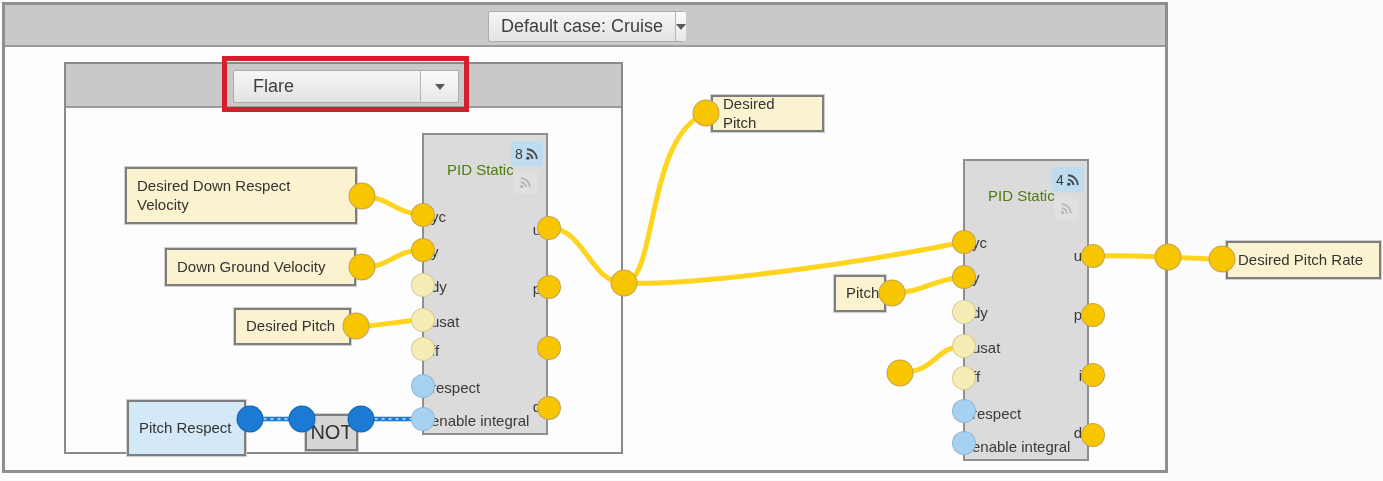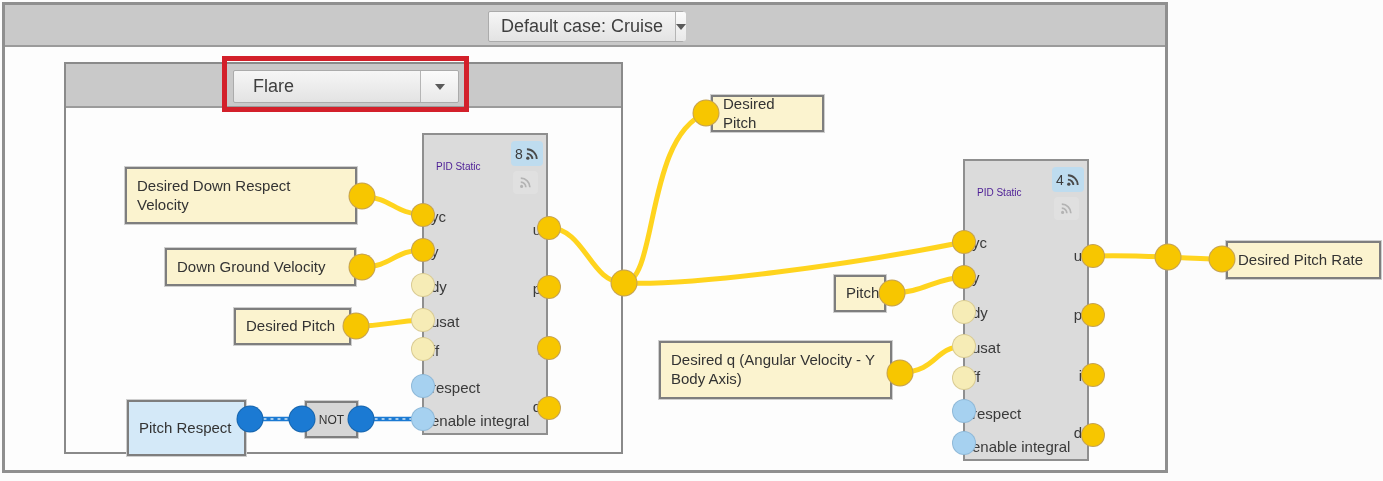--- a/index.html
+++ b/index.html
@@ -31,21 +31,21 @@
 
   .red-highlight { position:absolute; left:222px; top:56px; width:247px; height:56px;
                    border:5px solid #d3202a; z-index:12; pointer-events:none; }
 
   
   svg.wires { position:absolute; left:0; top:0; width:1383px; height:481px; z-index:3; }
 
   
   .pid-node { position:absolute; width:126px; height:302px; background:#dbdbdb;
               border:2px solid #8f8f8f; z-index:4; }
-  .pid-title { position:absolute; left:12px; top:26px; font-size:10px; color:#4c1d95; }
+  .pid-title { position:absolute; left:23px; top:26px; font-size:15px; color:#4d7c0f; }
   .badge { position:absolute; display:flex; align-items:center; justify-content:center;
            border-radius:4px; gap:2px; }
   .badge.blue { right:3px; top:6px; height:25px; min-width:32px; padding:0 4px;
                 background:#bedcef; color:#3c3c3c; font-size:14px; }
   .badge.blue svg { color:#4a4a4a; }
   .badge.gray { right:8px; top:36px; width:25px; height:23px; background:#e0e0e0; }
   .badge.gray svg { color:#b3b3b3; }
   .pin-label { position:absolute; font-size:15px; color:#3a3a3a; height:20px; line-height:20px; }
   .pin-label.in  { left:7px; }
   .pin-label.out { right:5px; }
@@ -60,21 +60,21 @@
   .port.b-strong { background:#1b7ad3; box-shadow:0 0 0 1px #1866ae; }
 
   
   .var-label { position:absolute; display:flex; align-items:center;
                background:#fbf3cf; border:2px solid #7e7e7e;
                box-shadow:0 0 0 1px #cfcfcf; padding:2px 10px;
                font-size:15px; line-height:1.25; color:#333; z-index:5; }
   .var-label.blue { background:#d4e9f8; }
   .gate { position:absolute; display:flex; align-items:center; justify-content:center;
           background:#d6d6d6; border:2px solid #7e7e7e; box-shadow:0 0 0 1px #cfcfcf;
-          font-size:12px; color:#333; z-index:5; }
+          font-size:20px; color:#333; z-index:5;margin-top:13px; }
 </style>
 </head>
 <body>
 
 <div class="stage">
 
   <div class="outer-frame">
     <div class="outer-header"></div>
   </div>
 
@@ -177,21 +177,20 @@
     <div class="pin-label out" style="top:262px">d</div>
   </div>
 
   <div class="var-label" style="left:125px; top:167px; width:232px; height:57px; padding-right:28px;">Desired Down Respect Velocity</div>
   <div class="var-label" style="left:165px; top:248px; width:191px; height:38px;">Down Ground Velocity</div>
   <div class="var-label" style="left:234px; top:308px; width:117px; height:37px;">Desired Pitch</div>
   <div class="var-label blue" style="left:127px; top:400px; width:119px; height:56px;">Pitch Respect</div>
   <div class="gate" style="left:305px; top:401px; width:53px; height:37px;">NOT</div>
   <div class="var-label" style="left:711px; top:95px; width:113px; height:37px;">Desired Pitch</div>
   <div class="var-label" style="left:834px; top:275px; width:52px; height:37px;">Pitch</div>
-  <div class="var-label" style="left:659px; top:341px; width:233px; height:58px;">Desired q (Angular Velocity - Y Body Axis)</div>
   <div class="var-label" style="left:1226px; top:241px; width:155px; height:38px;text-align:right;">Desired Pitch Rate</div>
 
   <div class="port y-strong" style="left:423px; top:215px;"></div>
   <div class="port y-strong" style="left:423px; top:250px;"></div>
   <div class="port y-pale" style="left:423px; top:285px;"></div>
   <div class="port y-pale" style="left:423px; top:320px;"></div>
   <div class="port y-pale" style="left:423px; top:349px;"></div>
   <div class="port b-pale" style="left:423px; top:386px;"></div>
   <div class="port b-pale" style="left:423px; top:419px;"></div>
 

